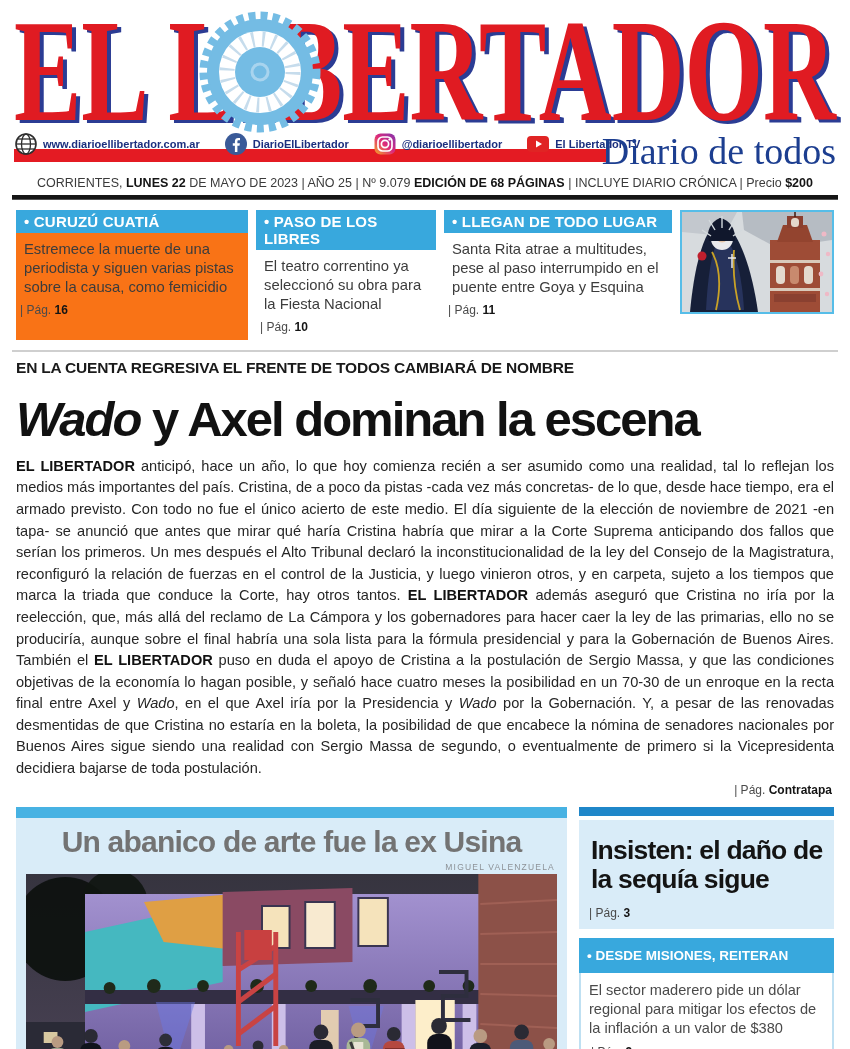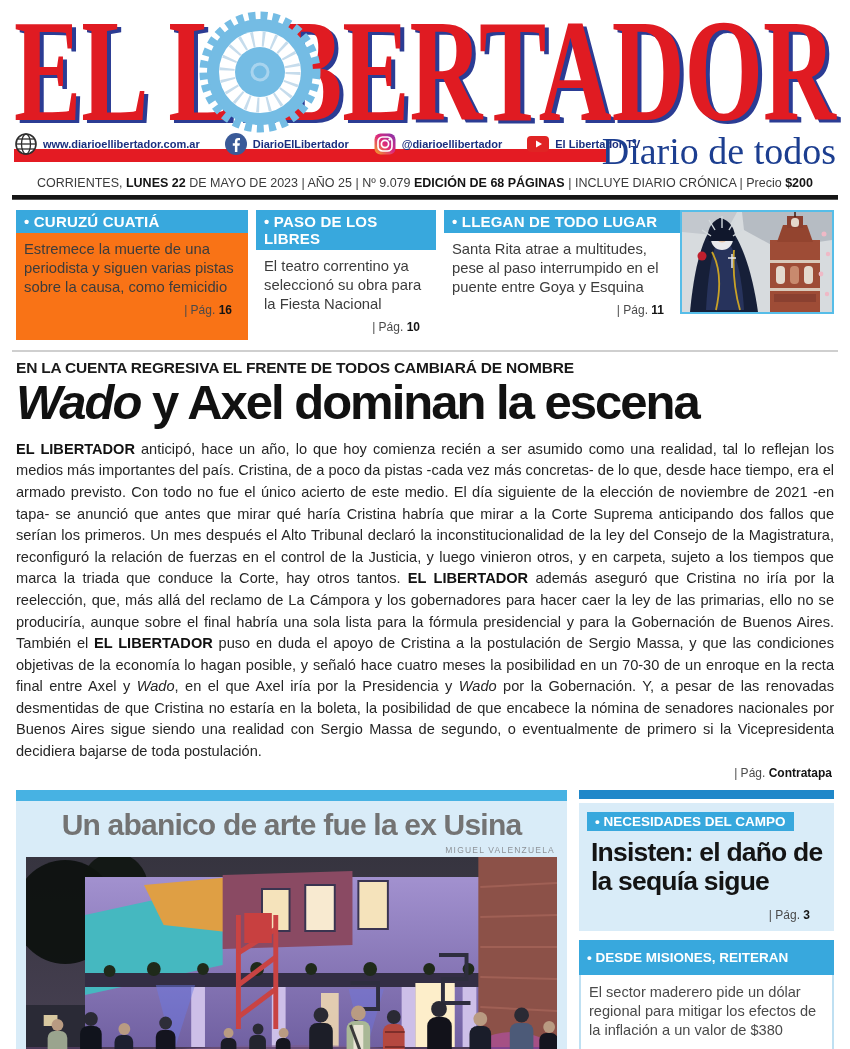--- a/index.html
+++ b/index.html
@@ -21,25 +21,25 @@
   .dateline{text-align:center;font-size:12.5px;color:#3a3a3a;margin:10px 0 5px 0;}
   .dateline .b{color:#141414;}
   .rule-black{height:4px;background:#161616;margin:0 12px;border-bottom:1px solid #555;}
 
   
   .teasers{display:flex;gap:8px;margin:10px 16px 0 16px;}
   .teaser{min-height:100px;padding-bottom:4px;}
   .teaser-h{display:block;background:#38a8dd;color:#fff;font-weight:bold;font-size:15px;
             padding:3px 8px;letter-spacing:.2px;}
   .teaser-t{font-size:14.8px;line-height:1.28;color:#3c3c3c;padding:7px 8px 4px 8px;}
-  .pag{font-size:12px;color:#4a4a4a;padding:2px 16px;text-align:right;}
+  .pag{font-size:12px;color:#4a4a4a;padding:2px 4px;}
   .pag .b{color:#141414;}
   .teaser1{flex:0 0 232px;background:#f97316;}
   .teaser2{flex:0 0 180px;background:#fff;}
-  .teaser3{flex:1;background:#fff;display:flex;}
+  .teaser3{flex:1;background:#fff;display:flex;gap:8px;}
   .teaser3-left{flex:1;}
   .statue-img{flex:0 0 150px;height:100px;border:2px solid #56bde8;display:block;}
 
   .rule-grey{border-top:2px solid #cfcfcf;margin:10px 12px 0 12px;}
 
   
   .kicker{margin:7px 16px 0 16px;font-size:15.5px;font-weight:bold;color:#1a1a1a;
           letter-spacing:-.2px;white-space:nowrap;}
   .headline{margin:1px 16px 0 16px;font-size:49px;font-weight:bold;color:#111;
             letter-spacing:-2px;line-height:1.04;white-space:nowrap;}
@@ -197,21 +197,21 @@
         <circle cx="20" cy="44" r="4.5" fill="#bf1f2d"></circle>
         <line x1="50" y1="42" x2="50" y2="56" stroke="#e8e8e8" stroke-width="1.5"></line>
         <line x1="46" y1="46" x2="54" y2="46" stroke="#e8e8e8" stroke-width="1.5"></line>
       </svg>
     </div>
   </div>
 
   <div class="rule-grey"></div>
 
   <div class="kicker">EN LA CUENTA REGRESIVA EL FRENTE DE TODOS CAMBIARÁ DE NOMBRE</div>
-  <h1 class="headline" style="margin-top:0;margin-bottom:0;"><span class="i">Wado</span><span> y Axel dominan la escena</span></h1>
+  <h1 class="headline" style="margin-top:17px;margin-bottom:0;"><span class="i">Wado</span><span> y Axel dominan la escena</span></h1>
   <p class="lead-body"><span class="b">EL LIBERTADOR</span><span> anticipó, hace un año, lo que hoy comienza recién a ser asumido como una realidad, tal lo reflejan los medios más importantes del país. Cristina, de a poco da pistas -cada vez más concretas- de lo que, desde hace tiempo, era el armado previsto. Con todo no fue el único acierto de este medio. El día siguiente de la elección de noviembre de 2021 -en tapa- se anunció que antes que mirar qué haría Cristina habría que mirar a la Corte Suprema anticipando dos fallos que serían los primeros. Un mes después el Alto Tribunal declaró la inconstitucionalidad de la ley del Consejo de la Magistratura, reconfiguró la relación de fuerzas en el control de la Justicia, y luego vinieron otros, y en carpeta, sujeto a los tiempos que marca la triada que conduce la Corte, hay otros tantos. </span><span class="b">EL LIBERTADOR</span><span> además aseguró que Cristina no iría por la reelección, que, más allá del reclamo de La Cámpora y los gobernadores para hacer caer la ley de las primarias, ello no se produciría, aunque sobre el final habría una sola lista para la fórmula presidencial y para la Gobernación de Buenos Aires. También el </span><span class="b">EL LIBERTADOR</span><span> puso en duda el apoyo de Cristina a la postulación de Sergio Massa, y que las condiciones objetivas de la economía lo hagan posible, y señaló hace cuatro meses la posibilidad en un 70-30 de un enroque en la recta final entre Axel y </span><span class="i">Wado</span><span>, en el que Axel iría por la Presidencia y </span><span class="i">Wado</span><span> por la Gobernación. Y, a pesar de las renovadas desmentidas de que Cristina no estaría en la boleta, la posibilidad de que encabece la nómina de senadores nacionales por Buenos Aires sigue siendo una realidad con Sergio Massa de segundo, o eventualmente de primero si la Vicepresidenta decidiera bajarse de toda postulación.</span></p>
   <div class="pag-right"><span>| Pág.</span> <span class="b">Contratapa</span></div>
 
   <div class="bottom">
 
     <div class="left-col">
       <div class="cyan-bar"></div>
       <div class="left-box">
         <h2 class="culture-headline">Un abanico de arte fue la ex Usina</h2>
         <div class="photo-credit">MIGUEL VALENZUELA</div>
@@ -322,21 +322,20 @@
 
         </div>
 
       </div>
     </div>
 
     <div class="right-col">
       <div class="blue-bar"></div>
 
       <div class="campo-box">
-        <span class="rail-label">• NECESIDADES DEL CAMPO</span>
         <div class="campo-headline">Insisten: el daño de la sequía sigue</div>
         <div class="pag"><span>| Pág.</span> <span class="b">3</span></div>
       </div>
 
       <div class="misiones-box">
         <span class="misiones-head">• DESDE MISIONES, REITERAN</span>
         <div class="misiones-body">
           <div class="misiones-text">El sector maderero pide un dólar regional para mitigar los efectos de la inflación a un valor de $380</div>
           <div class="pag"><span>| Pág.</span> <span class="b">9</span></div>
         </div>

